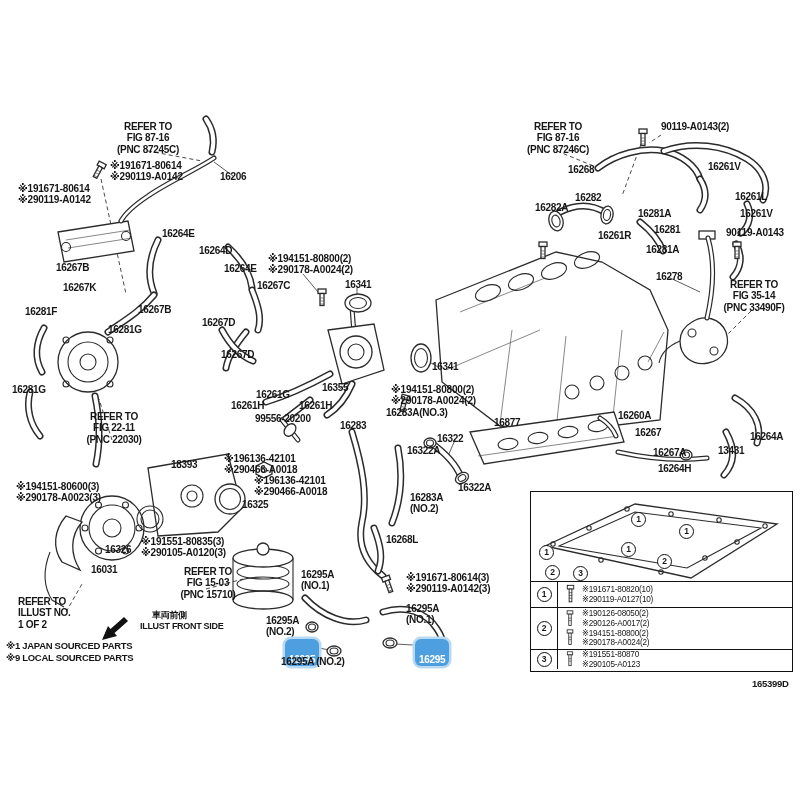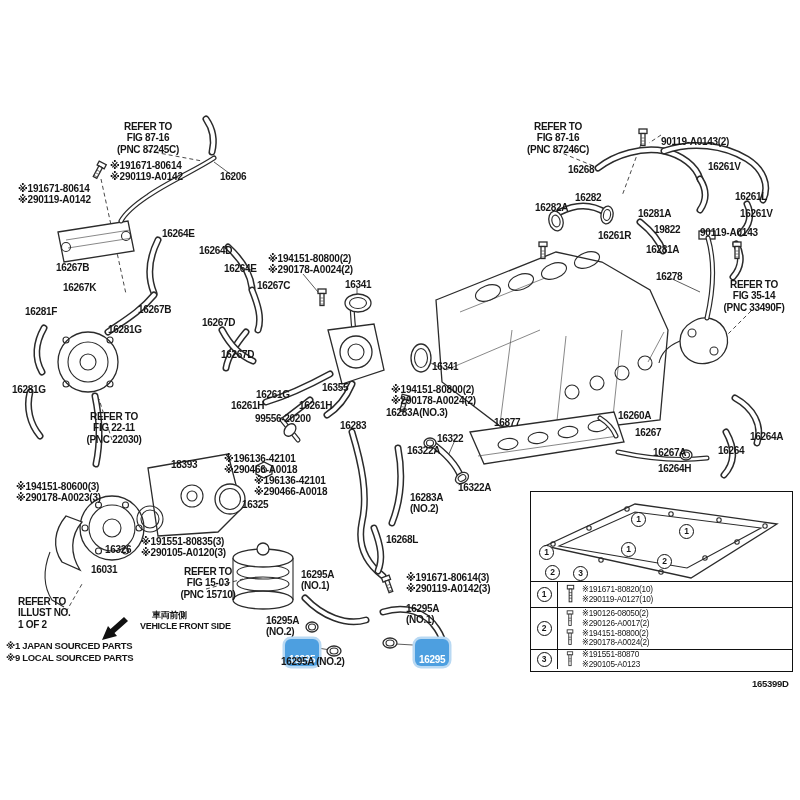--- a/index.html
+++ b/index.html
@@ -375,48 +375,48 @@
 (NO.1)</div>
   <div class="lb" style="left:266px;top:615px">16295A
 (NO.2)</div>
   <div class="lb hl" style="left:285px;top:639px">16295</div>
   <div class="lb hl" style="left:415px;top:639px">16295</div>
   <div class="lb" style="left:281px;top:656px">16295A (NO.2)</div>
   <div class="lb refer" style="left:18px;top:596px;text-align:left;width:70px">REFER TO
 ILLUST NO.
 1 OF 2</div>
   <div class="lb jp" style="left:152px;top:610px">車両前側</div>
-  <div class="lb jp" style="left:140px;top:621px">VEHICLE FRONT SIDE</div>
+  <div class="lb jp" style="left:140px;top:621px">ILLUST FRONT SIDE</div>
   <div class="lb foot" style="left:6px;top:641px">※1 JAPAN SOURCED PARTS</div>
   <div class="lb foot" style="left:6px;top:653px">※9 LOCAL SOURCED PARTS</div>
 
-  <div class="lb" style="left:661px;top:136px">90119-A0143(2)</div>
+  <div class="lb" style="left:661px;top:121px">90119-A0143(2)</div>
   <div class="lb refer" style="left:514px;top:121px">REFER TO
 FIG 87-16
 (PNC 87246C)</div>
   <div class="lb" style="left:568px;top:164px">16268</div>
   <div class="lb" style="left:708px;top:161px">16261V</div>
   <div class="lb" style="left:535px;top:202px">16282A</div>
   <div class="lb" style="left:575px;top:192px">16282</div>
   <div class="lb" style="left:735px;top:191px">16261L</div>
   <div class="lb" style="left:638px;top:208px">16281A</div>
   <div class="lb" style="left:740px;top:208px">16261V</div>
   <div class="lb" style="left:598px;top:230px">16261R</div>
-  <div class="lb" style="left:654px;top:224px">19822</div>
-  <div class="lb sm" style="left:700px;top:227px">90119-A0143</div>
+  <div class="lb" style="left:654px;top:224px">16281</div>
+  <div class="lb sm" style="left:726px;top:227px">90119-A0143</div>
   <div class="lb" style="left:646px;top:244px">16281A</div>
   <div class="lb" style="left:656px;top:271px">16278</div>
   <div class="lb refer" style="left:710px;top:279px">REFER TO
 FIG 35-14
 (PNC 33490F)</div>
   <div class="lb" style="left:618px;top:410px">16260A</div>
   <div class="lb" style="left:635px;top:427px">16267</div>
   <div class="lb" style="left:653px;top:447px">16267A</div>
   <div class="lb" style="left:658px;top:463px">16264H</div>
-  <div class="lb" style="left:718px;top:445px">16264</div>
+  <div class="lb" style="left:718px;top:445px">13431</div>
   <div class="lb" style="left:750px;top:431px">16264A</div>
 
   <div class="legend">
     <svg class="legend-art" width="260" height="92" viewBox="0 0 260 92">
       <path class="cmp" d="M14,54 L104,12 L246,32 L160,86 Z"></path>
       <path class="cmpn" d="M28,54 L104,20 L230,36 L156,76 Z"></path>
       <circle class="cmpn" cx="22" cy="52" r="2.2"></circle>
       <circle class="cmpn" cx="58" cy="36" r="2.2"></circle>
       <circle class="cmpn" cx="96" cy="17" r="2.2"></circle>
       <circle class="cmpn" cx="140" cy="22" r="2.2"></circle>

